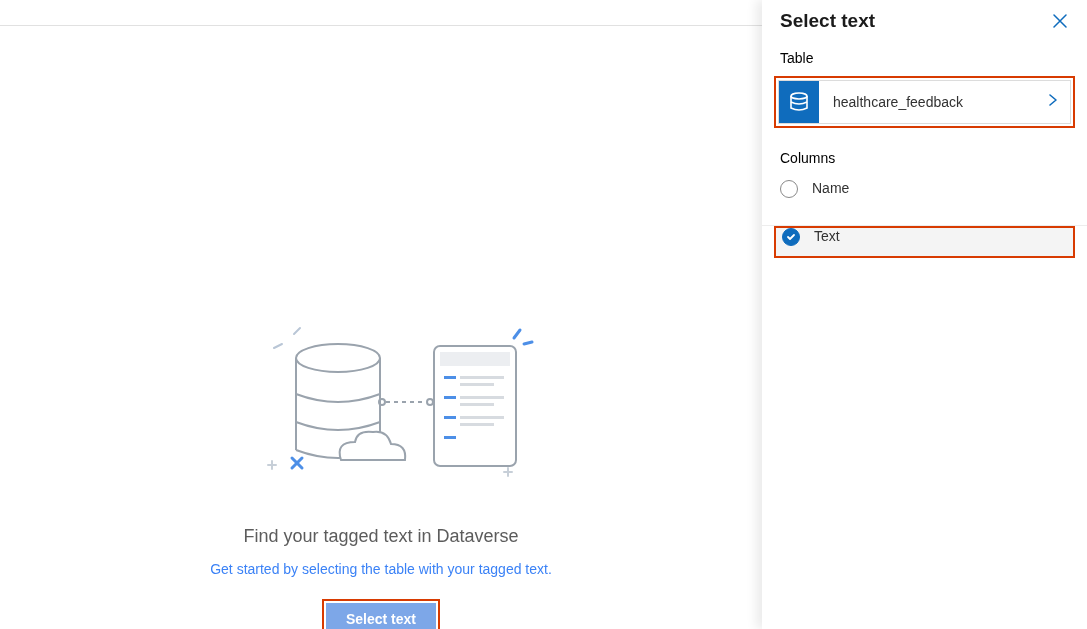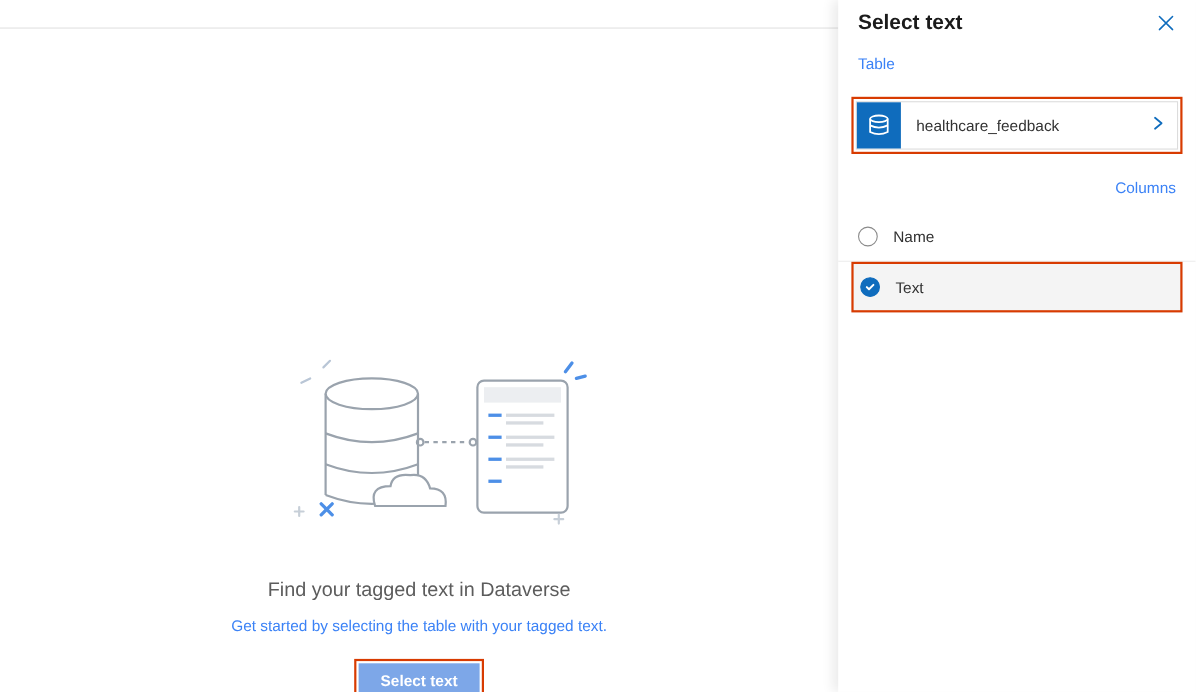--- a/index.html
+++ b/index.html
@@ -90,24 +90,24 @@
       width: 18px;
       height: 18px;
       cursor: pointer;
       display: flex;
       align-items: center;
       justify-content: center;
     }
     .section-label {
       padding: 6px 18px 10px 18px;
       font-size: 14px;
-      color: #3b82f6;
+      color: #000000;
     }
     .table-selector-wrapper {
-      margin: 12px 12px;
+      margin: 0 12px;
       border: 2px solid #d83b01;
       padding: 2px;
     }
     .table-selector {
       display: flex;
       align-items: center;
       border: 1px solid #dcdcdc;
       height: 44px;
       cursor: pointer;
       background: #ffffff;
@@ -128,34 +128,33 @@
       color: #323232;
     }
     .chevron {
       padding-right: 12px;
     }
     .column-list {
       margin-top: 4px;
     }
     .column-row {
       display: flex;
-      align-items: center;
       height: 46px;
       padding: 0 18px;
       border-bottom: 1px solid #ededed;
       cursor: pointer;
     }
     .column-row.selected {
       background: #f4f4f4;
     }
     .column-row.highlighted-box {
       border: 2px solid #d83b01;
       margin: 0 12px;
       padding: 0 6px;
-      height: 46px;
+      height: 32px;
     }
     .radio {
       width: 18px;
       height: 18px;
       border: 1px solid #8a8a8a;
       border-radius: 50%;
       flex-shrink: 0;
       display: flex;
       align-items: center;
       justify-content: center;
@@ -251,21 +250,21 @@
       </div>
       <div class="table-name">healthcare_feedback</div>
       <div class="chevron">
         <svg width="10" height="14" viewBox="0 0 10 14">
           <path d="M 2 2 L 8 7 L 2 12" fill="none" stroke="#0f6cbd" stroke-width="1.6" stroke-linecap="round" stroke-linejoin="round"></path>
         </svg>
       </div>
     </div>
   </div>
 
-  <div class="section-label" style="margin-top:16px;text-align:right;">Columns</div>
+  <div class="section-label" style="margin-top:16px;">Columns</div>
 
   <div class="column-list">
     <div class="column-row">
       <div class="radio"></div>
       <div class="column-label">Name</div>
     </div>
     <div class="column-row selected highlighted-box">
       <div class="radio checked">
         <svg width="10" height="10" viewBox="0 0 10 10">
           <path d="M 2 5 L 4 7 L 8 3" fill="none" stroke="#ffffff" stroke-width="1.8" stroke-linecap="round" stroke-linejoin="round"></path>

